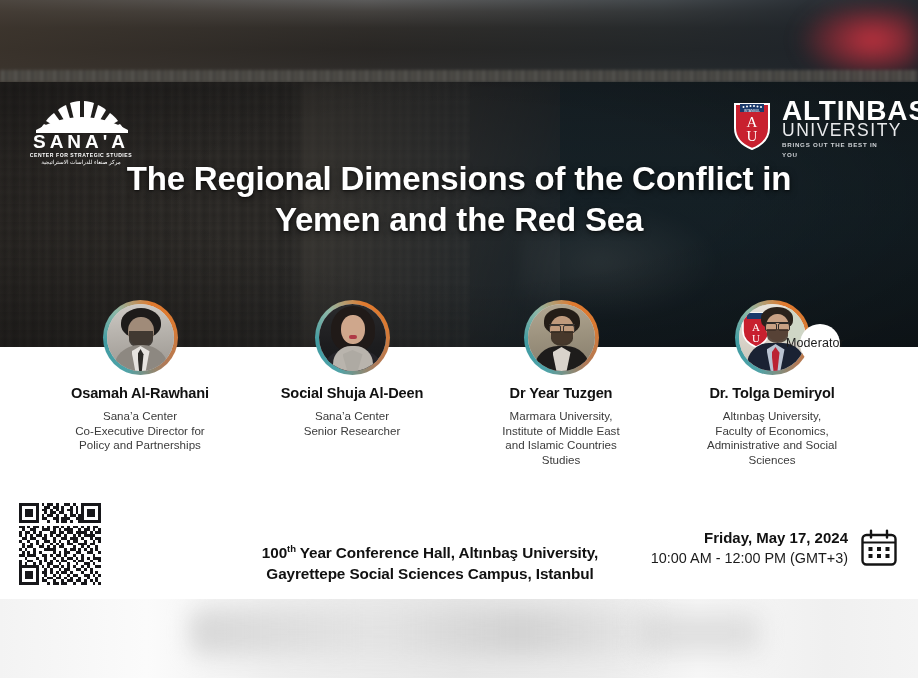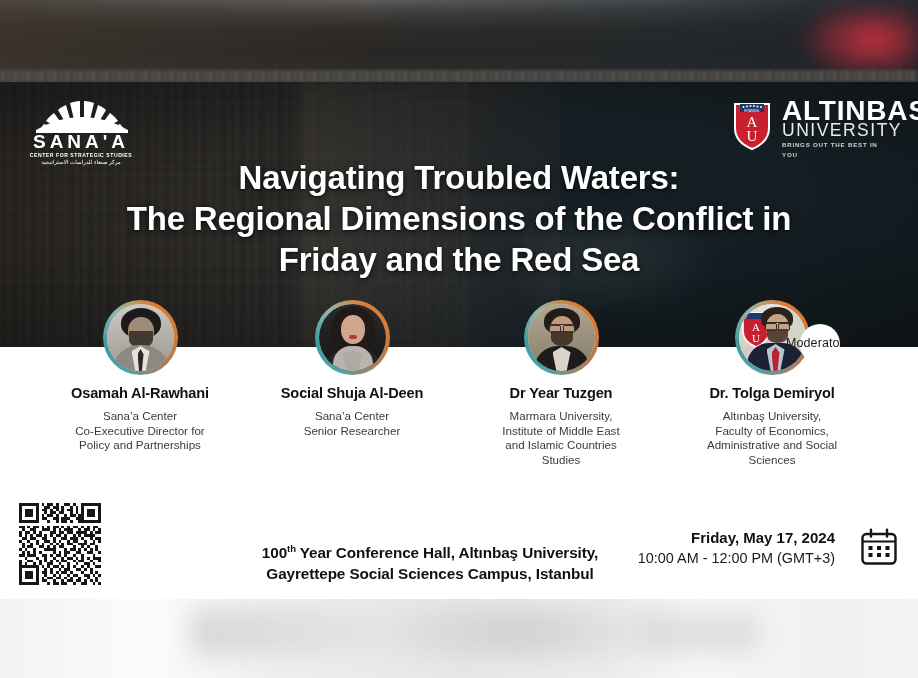--- a/index.html
+++ b/index.html
@@ -129,21 +129,21 @@
   .sp .af{margin-top:7px;color:#3b3b3b;font-size:11.6px;font-weight:400;line-height:14.6px;}
 
   
   .qr{position:absolute;left:19px;top:503px;width:82px;height:82px;}
   .qrlabel{position:absolute;left:110px;top:539px;color:#3a3a3a;font-size:12.6px;line-height:16px;}
 
   .venue{position:absolute;left:205px;top:538px;width:450px;text-align:center;
     color:#111;font-size:15.3px;font-weight:700;line-height:21px;letter-spacing:-.1px;}
   .venue sup{font-size:9.5px;vertical-align:super;}
 
-  .datewrap{position:absolute;right:20px;top:528px;display:flex;align-items:flex-start;gap:25px;}
+  .datewrap{position:absolute;right:20px;top:528px;display:flex;align-items:center;gap:12px;}
   .datewrap .dt{text-align:right;}
   .datewrap .d1{color:#111;font-size:15px;font-weight:700;line-height:20px;}
   .datewrap .d2{color:#1b1b1b;font-size:14.4px;font-weight:400;line-height:20px;}
   .cal{width:38px;height:38px;}
 
   
   .botband{position:absolute;left:0;top:595px;width:918px;height:83px;overflow:hidden;background:#fafafa;}
   .botband .b1{position:absolute;left:0;top:0;width:918px;height:83px;
     background:linear-gradient(90deg,#f3f3f3 0%,#fbfbfb 16%,#efefef 30%,#e7e7e7 50%,#ececec 66%,#f7f7f7 76%,#f0f0f0 90%,#f4f4f4 100%);}
   .botband .blob{position:absolute;left:190px;top:14px;width:470px;height:46px;border-radius:14px;
@@ -213,23 +213,22 @@
       <text x="20" y="41" font-family="Liberation Serif, serif" font-size="15" fill="#ffffff" text-anchor="middle">U</text>
     </svg>
     <div class="txt">
       <div class="l1">ALTINBAS</div>
       <div class="l2">UNIVERSITY</div>
       <div class="l3">BRINGS OUT THE BEST IN YOU</div>
     </div>
   </div>
 
   <div class="title">
-    <div class="t1">Navigating Troubled Waters:</div>
     <div class="t2">The Regional Dimensions of the Conflict in</div>
-    <div class="t3">Friday and the Red Sea</div>
+    <div class="t3">Yemen and the Red Sea</div>
   </div>
 
   <div class="sheet"></div>
 
   <div class="speakers">
 
     <div class="sp s1">
       <div class="ring">
         <div class="inner">
           <div class="ph p1">

